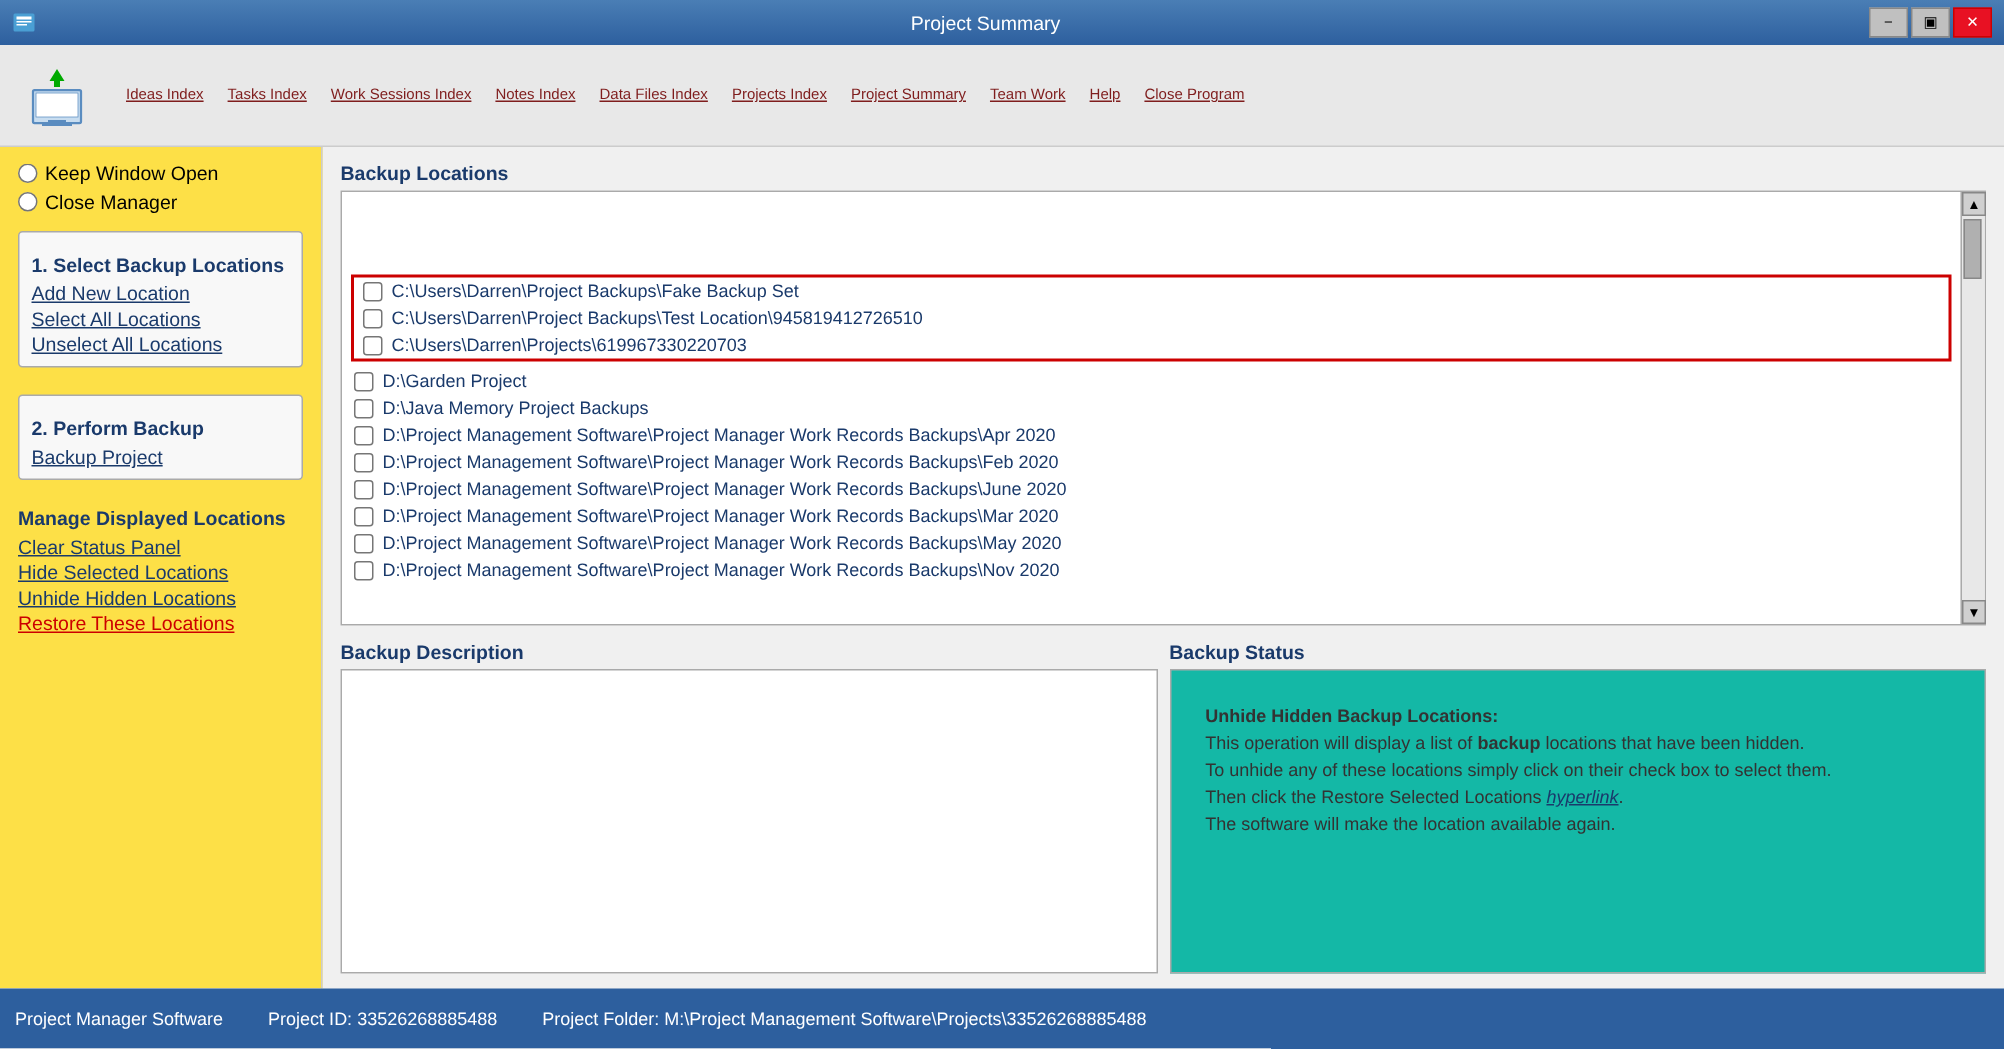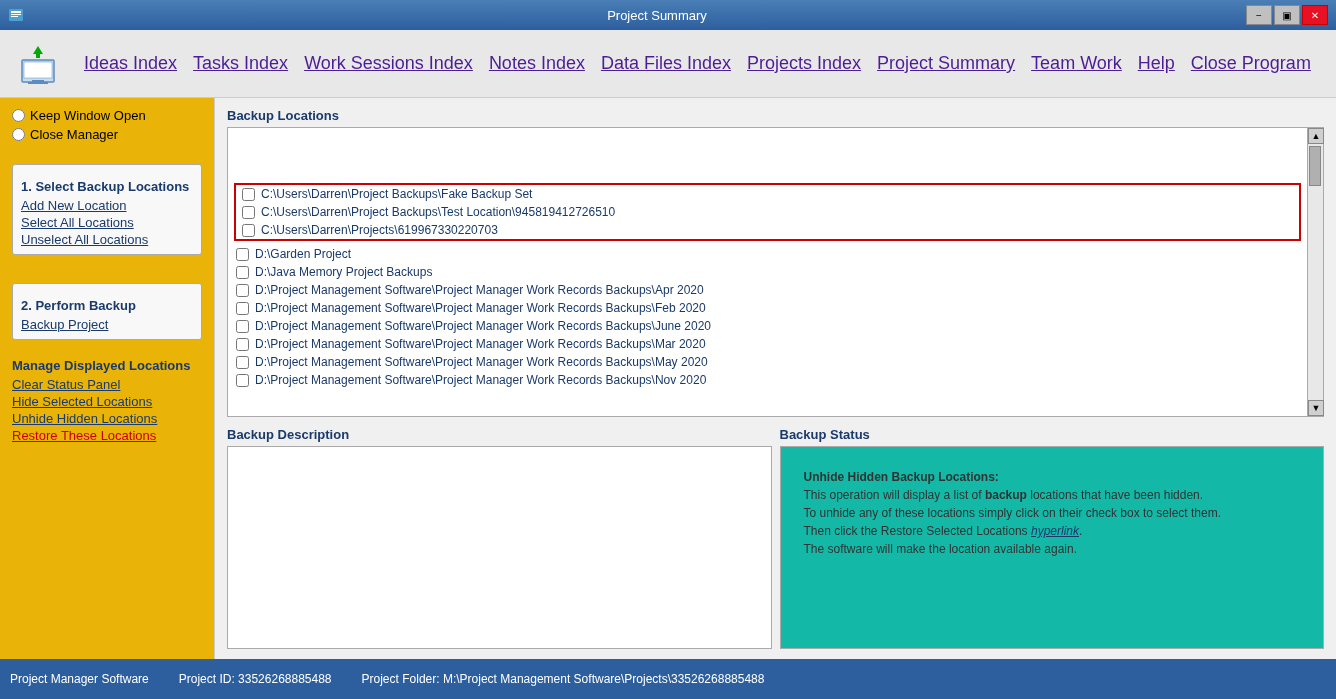--- a/index.html
+++ b/index.html
@@ -69,39 +69,39 @@
       margin-right: 10px;
       flex-shrink: 0;
     }
     .nav-links {
       display: flex;
       flex-wrap: wrap;
       gap: 0 4px;
       align-items: center;
     }
     .nav-link {
-      color: #4c1d95;
+      color: #7f1d1d;
       text-decoration: underline;
       cursor: pointer;
       padding: 2px 6px;
-      font-size: 18px;
+      font-size: 10px;
       white-space: nowrap;
     }
 
     
     .main-area {
       display: flex;
       flex: 1;
       overflow: hidden;
     }
 
     
     .sidebar {
       width: 215px;
-      background: #eab308;
+      background: #fde047;
       padding: 10px 12px;
       border-right: 1px solid #ccc;
       flex-shrink: 0;
       display: flex;
       flex-direction: column;
       gap: 4px;
     }
     .radio-option {
       display: flex;
       align-items: center;
@@ -121,21 +121,21 @@
       cursor: pointer;
       padding: 1px 0;
       display: block;
     }
     .sidebar-link.red { color: #cc0000; }
     .section-box {
       border: 1px solid #aaa;
       border-radius: 3px;
       padding: 6px 8px;
       background: #f8f8f8;
-      margin-top: 18px;
+      margin-top: 8px;
       margin-bottom: 6px;
     }
 
     
     .content-area {
       flex: 1;
       padding: 10px 12px;
       display: flex;
       flex-direction: column;
       gap: 10px;

